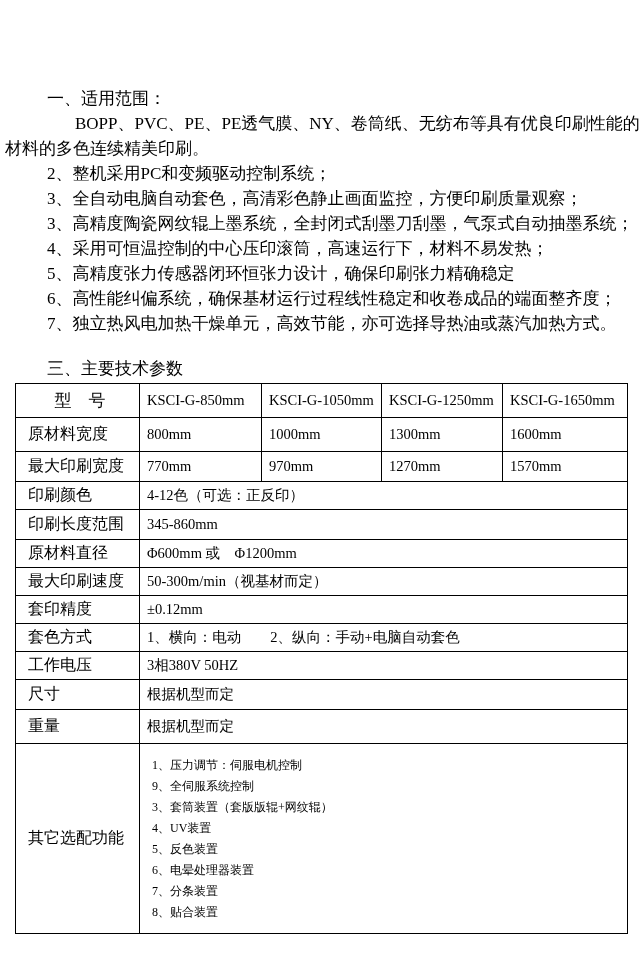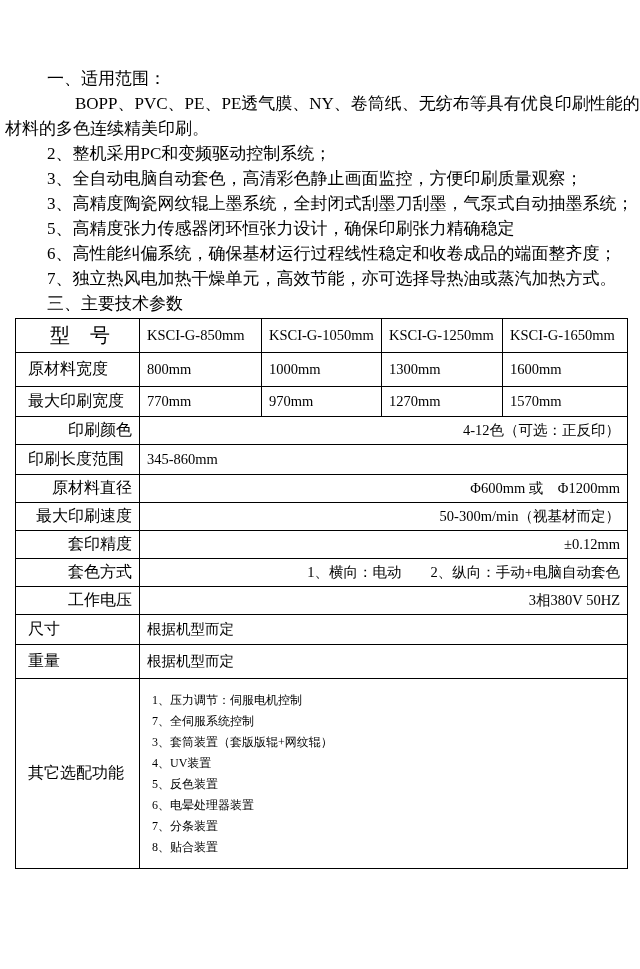--- a/index.html
+++ b/index.html
@@ -10,21 +10,21 @@
     overflow: hidden;
     color: #000000;
     font-family: "Liberation Serif", "DejaVu Serif", serif;
   }
   .doc { padding-top: 66px; }
   .line {
     font-size: 17px;
     line-height: 25px;
     white-space: nowrap;
   }
-  .heading { margin-left: 47px; }
+  .heading { margin-left: 47px; margin-top: 20px; }
   .intro-1 { margin-left: 75px; }
   .intro-2 { margin-left: 5px; }
   .feature { margin-left: 47px; }
 
   .spec-table {
     border-collapse: collapse;
     table-layout: fixed;
     margin: 2px 0 0 15px;
     width: 612px;
   }
@@ -35,46 +35,47 @@
     font-size: 14.5px;
     overflow: hidden;
     white-space: nowrap;
   }
   .spec-table td.lbl {
     font-size: 16px;
     padding-left: 12px;
   }
   .spec-table td.model-lbl {
     text-align: center;
-    font-size: 20px;
+    font-size: 17px;
   }
   tr.r-head { height: 34px; }
   tr.r-tall { height: 34px; }
   tr.r-mid  { height: 30px; margin-top: 24px; }
-  tr.r-std  { height: 28px; text-align: right; }
+  tr.r-std  { height: 28px; }
   tr.r-opts { height: 190px; }
   td.opts-cell { padding: 8px 7px 8px 12px; }
   .opt-item {
     font-size: 12px;
     line-height: 21px;
     white-space: nowrap;
   }
 </style>
 </head>
 <body>
 
 <div class="doc">
 
   <div class="line heading">一、适用范围：</div>
   <div class="line intro-1">BOPP、PVC、PE、PE透气膜、NY、卷筒纸、无纺布等具有优良印刷性能的卷状</div>
   <div class="line intro-2">材料的多色连续精美印刷。</div>
 
   <div class="line feature">2、整机采用PC和变频驱动控制系统；</div>
   <div class="line feature">3、全自动电脑自动套色，高清彩色静止画面监控，方便印刷质量观察；</div>
   <div class="line feature">3、高精度陶瓷网纹辊上墨系统，全封闭式刮墨刀刮墨，气泵式自动抽墨系统；</div>
+  <div class="line feature">4、采用可恒温控制的中心压印滚筒，高速运行下，材料不易发热；</div>
   <div class="line feature">5、高精度张力传感器闭环恒张力设计，确保印刷张力精确稳定</div>
   <div class="line feature">6、高性能纠偏系统，确保基材运行过程线性稳定和收卷成品的端面整齐度；</div>
   <div class="line feature">7、独立热风电加热干燥单元，高效节能，亦可选择导热油或蒸汽加热方式。</div>
 
   <div class="line heading">三、主要技术参数</div>
 
   <table class="spec-table">
     <colgroup>
       <col style="width:124px">
         <col style="width:122px">
@@ -141,21 +142,21 @@
       </tr>
       <tr class="r-tall">
         <td class="lbl">重量</td>
         <td colspan="4">根据机型而定</td>
       </tr>
 
       <tr class="r-opts">
         <td class="lbl">其它选配功能</td>
         <td colspan="4" class="opts-cell">
           <div class="opt-item">1、压力调节：伺服电机控制</div>
-          <div class="opt-item">7、全伺服系统控制</div>
+          <div class="opt-item">9、全伺服系统控制</div>
           <div class="opt-item">3、套筒装置（套版版辊+网纹辊）</div>
           <div class="opt-item">4、UV装置</div>
           <div class="opt-item">5、反色装置</div>
           <div class="opt-item">6、电晕处理器装置</div>
           <div class="opt-item">7、分条装置</div>
           <div class="opt-item">8、贴合装置</div>
         </td>
       </tr>
     </tbody>
   </table>

